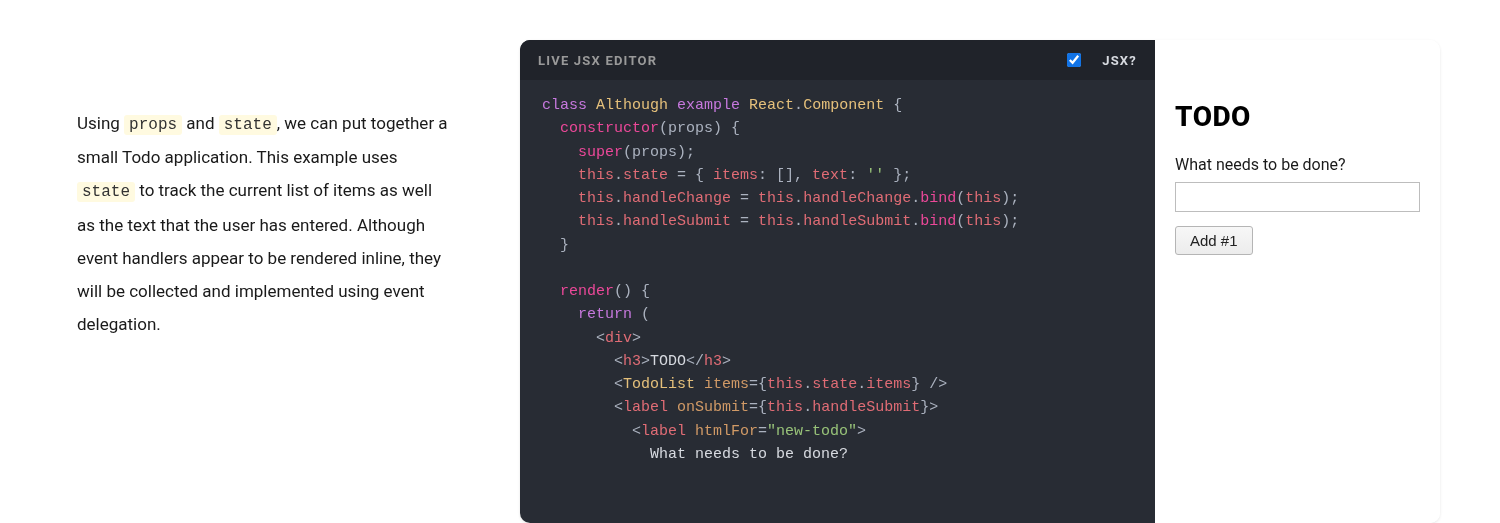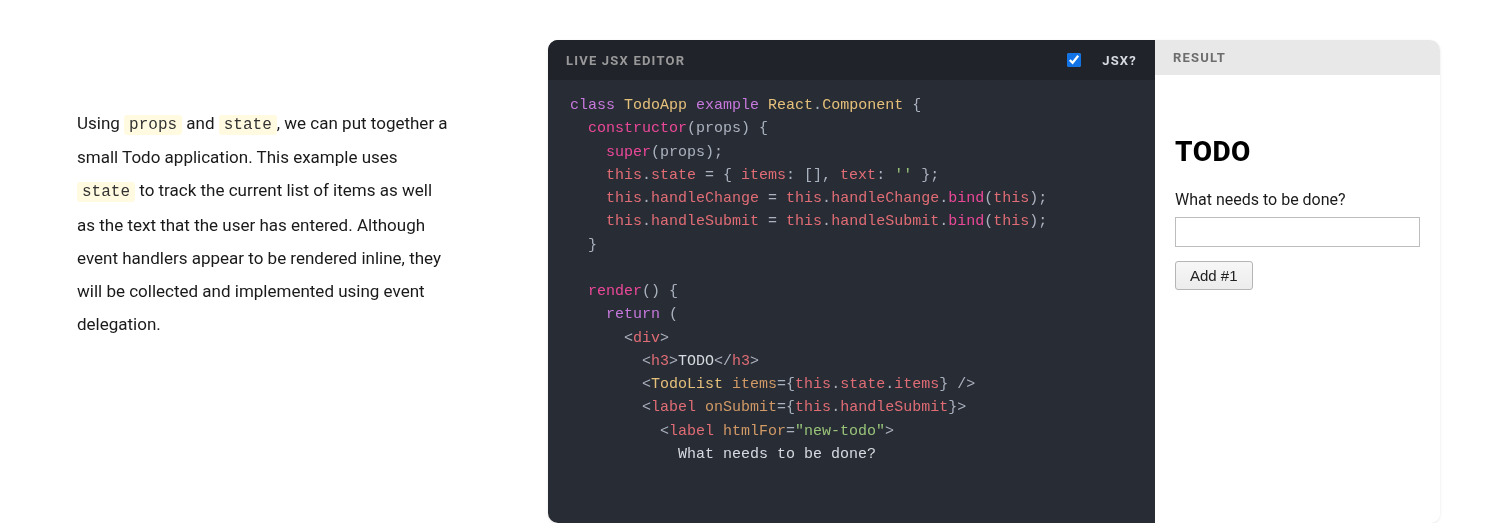--- a/index.html
+++ b/index.html
@@ -40,21 +40,20 @@
     padding: 1px 5px;
     border-radius: 3px;
     font-size: 16px;
   }
   .right-col {
     flex: 1;
     display: flex;
     border-radius: 10px;
     overflow: hidden;
     box-shadow: 0 1px 3px rgba(0,0,0,0.1);
-    margin-left: 28px;
   }
   .editor-pane {
     flex: 1;
     background: #282c34;
     display: flex;
     flex-direction: column;
     min-width: 0;
   }
   .editor-header {
     display: flex;
@@ -164,40 +163,39 @@
   <div class="right-col">
 
     <div class="editor-pane">
       <div class="editor-header">
         <span>LIVE JSX EDITOR</span>
         <label class="jsx-toggle">
           <input type="checkbox" checked="" style="">
           <span>JSX?</span>
         </label>
       </div>
-      <div class="code-body"><span class="tk-kw">class</span> <span class="tk-cls">TodoApp</span> <span class="tk-kw">example</span> <span class="tk-cls">React</span><span class="tk-punc">.</span><span class="tk-cls">Component</span><span class="tk-punc"> {</span>
+      <div class="code-body"><span class="tk-kw">class</span> <span class="tk-cls">Although</span> <span class="tk-kw">example</span> <span class="tk-cls">React</span><span class="tk-punc">.</span><span class="tk-cls">Component</span><span class="tk-punc"> {</span>
   <span class="tk-fn">constructor</span><span class="tk-punc">(props) {</span>
     <span class="tk-fn">super</span><span class="tk-punc">(props);</span>
     <span class="tk-this">this</span><span class="tk-punc">.</span><span class="tk-prop">state</span><span class="tk-punc"> = { </span><span class="tk-prop">items</span><span class="tk-punc">: [], </span><span class="tk-prop">text</span><span class="tk-punc">: </span><span class="tk-str">''</span><span class="tk-punc"> };</span>
     <span class="tk-this">this</span><span class="tk-punc">.</span><span class="tk-prop">handleChange</span><span class="tk-punc"> = </span><span class="tk-this">this</span><span class="tk-punc">.</span><span class="tk-prop">handleChange</span><span class="tk-punc">.</span><span class="tk-fn">bind</span><span class="tk-punc">(</span><span class="tk-this">this</span><span class="tk-punc">);</span>
     <span class="tk-this">this</span><span class="tk-punc">.</span><span class="tk-prop">handleSubmit</span><span class="tk-punc"> = </span><span class="tk-this">this</span><span class="tk-punc">.</span><span class="tk-prop">handleSubmit</span><span class="tk-punc">.</span><span class="tk-fn">bind</span><span class="tk-punc">(</span><span class="tk-this">this</span><span class="tk-punc">);</span>
   <span class="tk-punc">}</span>
 
   <span class="tk-fn">render</span><span class="tk-punc">() {</span>
     <span class="tk-kw">return</span><span class="tk-punc"> (</span>
       <span class="tk-br">&lt;</span><span class="tk-tag">div</span><span class="tk-br">&gt;</span>
         <span class="tk-br">&lt;</span><span class="tk-tag">h3</span><span class="tk-br">&gt;</span><span class="tk-txt">TODO</span><span class="tk-br">&lt;/</span><span class="tk-tag">h3</span><span class="tk-br">&gt;</span>
         <span class="tk-br">&lt;</span><span class="tk-cls">TodoList</span> <span class="tk-attr">items</span><span class="tk-punc">=</span><span class="tk-br">{</span><span class="tk-this">this</span><span class="tk-punc">.</span><span class="tk-prop">state</span><span class="tk-punc">.</span><span class="tk-prop">items</span><span class="tk-br">}</span><span class="tk-br"> /&gt;</span>
         <span class="tk-br">&lt;</span><span class="tk-tag">label</span> <span class="tk-attr">onSubmit</span><span class="tk-punc">=</span><span class="tk-br">{</span><span class="tk-this">this</span><span class="tk-punc">.</span><span class="tk-prop">handleSubmit</span><span class="tk-br">}</span><span class="tk-br">&gt;</span>
           <span class="tk-br">&lt;</span><span class="tk-tag">label</span> <span class="tk-attr">htmlFor</span><span class="tk-punc">=</span><span class="tk-str">"new-todo"</span><span class="tk-br">&gt;</span>
             <span class="tk-txt">What needs to be done?</span></div>
     </div>
 
     <div class="result-pane">
-      <div class="result-header">RESULT</div>
       <div class="result-body">
         <h3>TODO</h3>
         <label>What needs to be done?</label>
         <input type="text" value="" style="">
         <br>
         <button>Add #1</button>
       </div>
     </div>
 
   </div>

